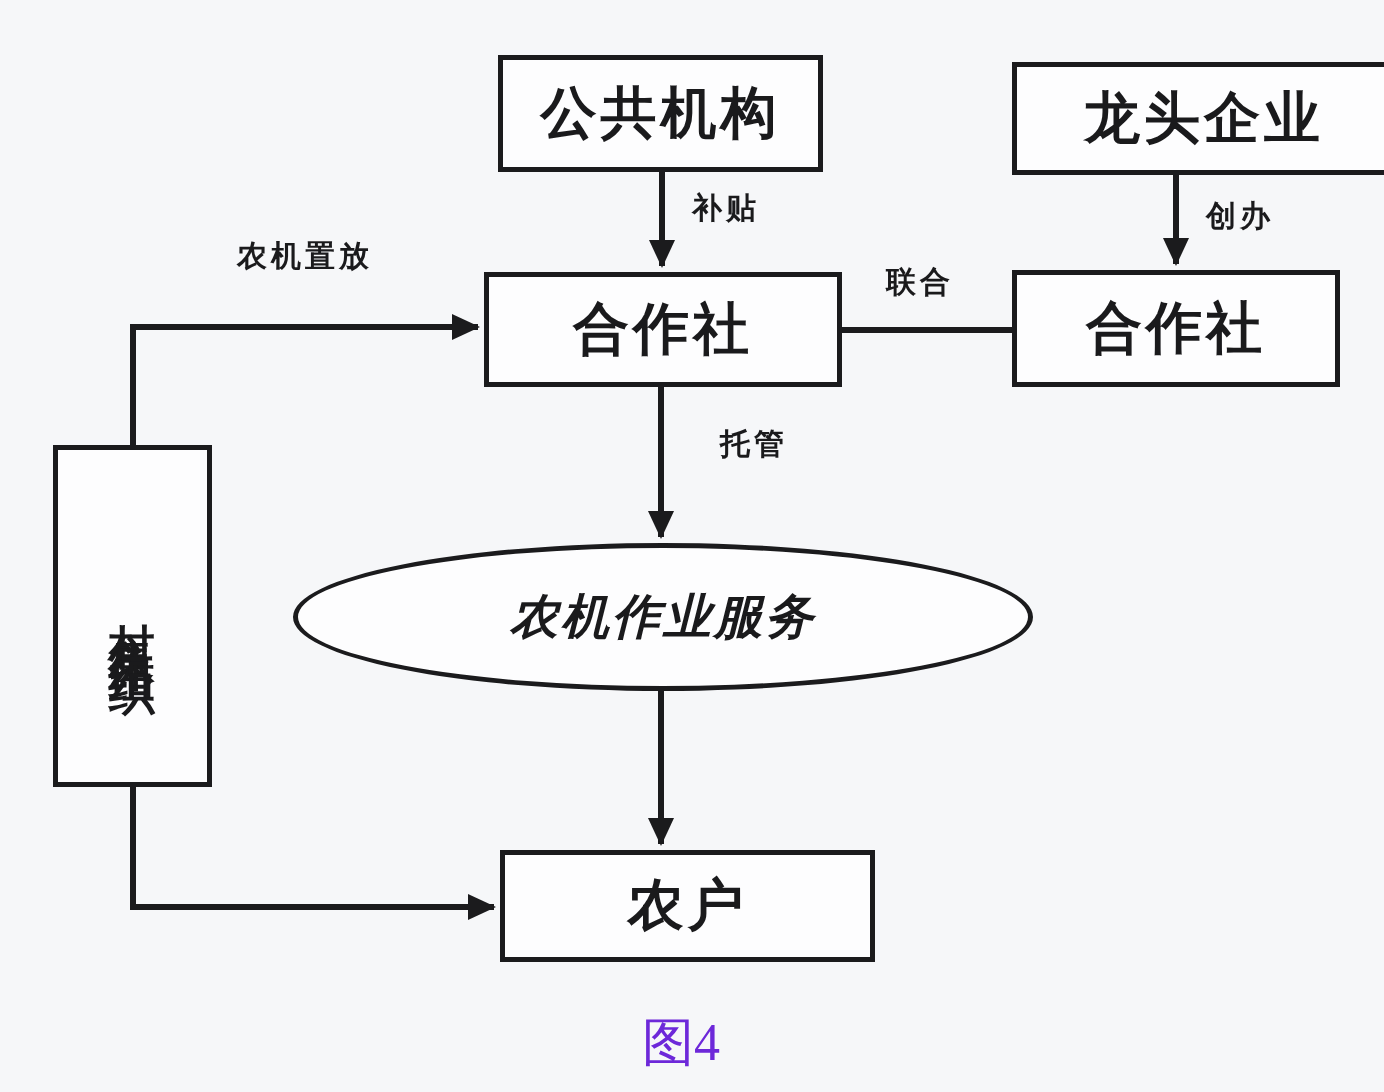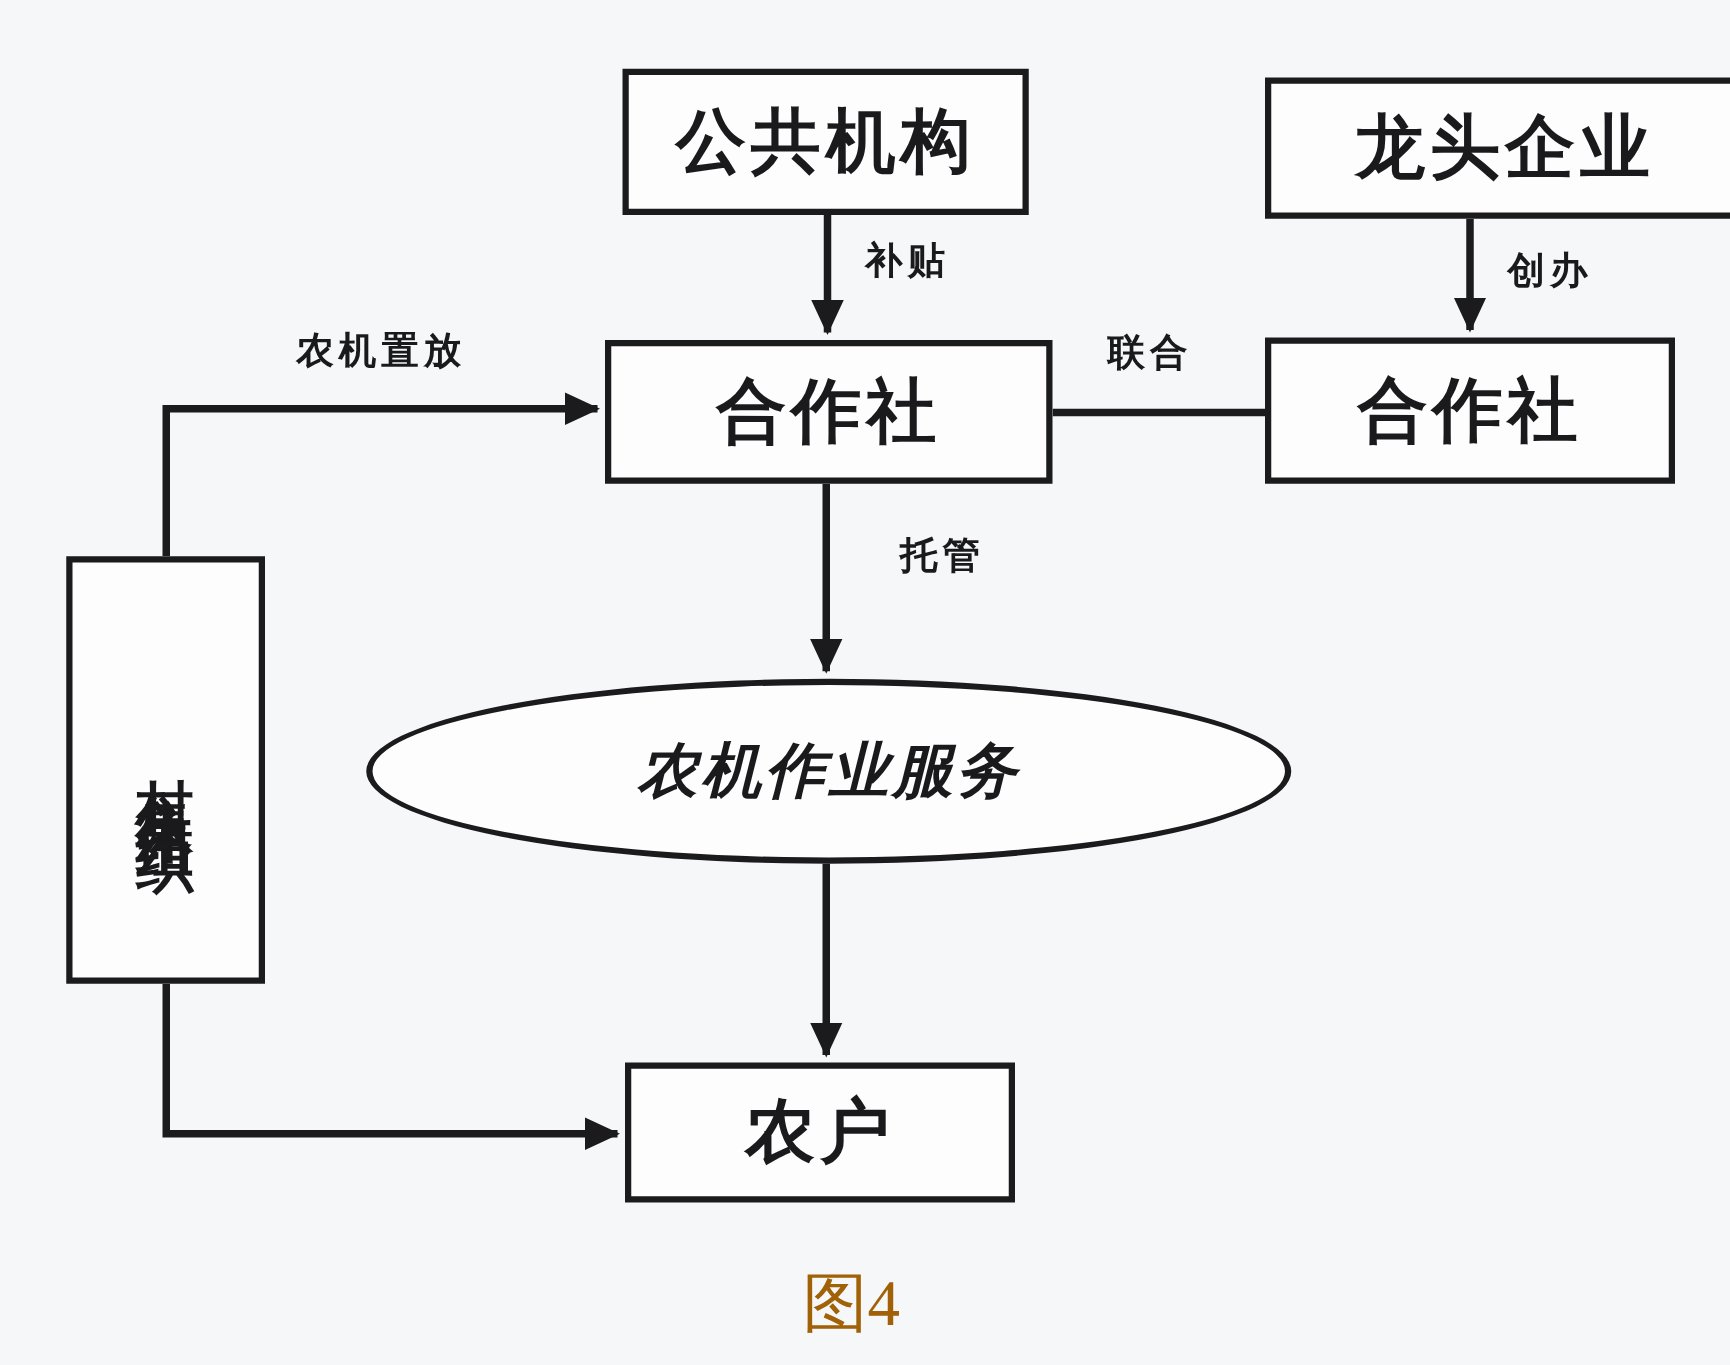--- a/index.html
+++ b/index.html
@@ -22,21 +22,21 @@
     writing-mode:vertical-rl; text-orientation:upright;
     font-size:46px; letter-spacing:12px; font-weight:700; line-height:1;
   }
   .edge-label {
     position:absolute; font-size:30px; font-weight:600;
     letter-spacing:4px; white-space:nowrap; color:#1a1a1c;
   }
   .caption {
     position:absolute; left:0; top:1008px; width:1384px; height:70px;
     display:flex; align-items:center; justify-content:center;
-    font-size:52px; font-weight:700; letter-spacing:4px; color:#a16207;
+    font-size:52px; font-weight:700; letter-spacing:4px; color:#6d28d9;
   }
   .caption-prefix {
     font-family:"Liberation Serif", serif; font-weight:400;
     letter-spacing:0; margin-right:22px;
   }
 </style>
 </head>
 <body>
 
 <div class="canvas">
@@ -80,31 +80,31 @@
   </div>
 
   <div class="node" style="left:53px; top:445px; width:159px; height:342px;">
     <span class="vertical-label">村集体组织</span>
   </div>
 
   <div class="node ellipse" style="left:293px; top:543px; width:740px; height:148px;">
     <span class="box-label">农机作业服务</span>
   </div>
 
-  <div class="node" style="left:500px; top:850px; width:312px; height:112px;">
+  <div class="node" style="left:500px; top:850px; width:375px; height:112px;">
     <span class="box-label">农户</span>
   </div>
 
   <div class="edge-label" style="left:692px; top:188px;">补贴</div>
 
   <div class="edge-label" style="left:1206px; top:196px;">创办</div>
 
   <div class="edge-label" style="left:886px; top:262px;">联合</div>
 
-  <div class="edge-label" style="left:237px; top:260px;">农机置放</div>
+  <div class="edge-label" style="left:237px; top:236px;">农机置放</div>
 
   <div class="edge-label" style="left:720px; top:424px;">托管</div>
 
 
   <div class="caption">
     <span class="caption-prefix">图4</span>
   </div>
 
 </div>
 

